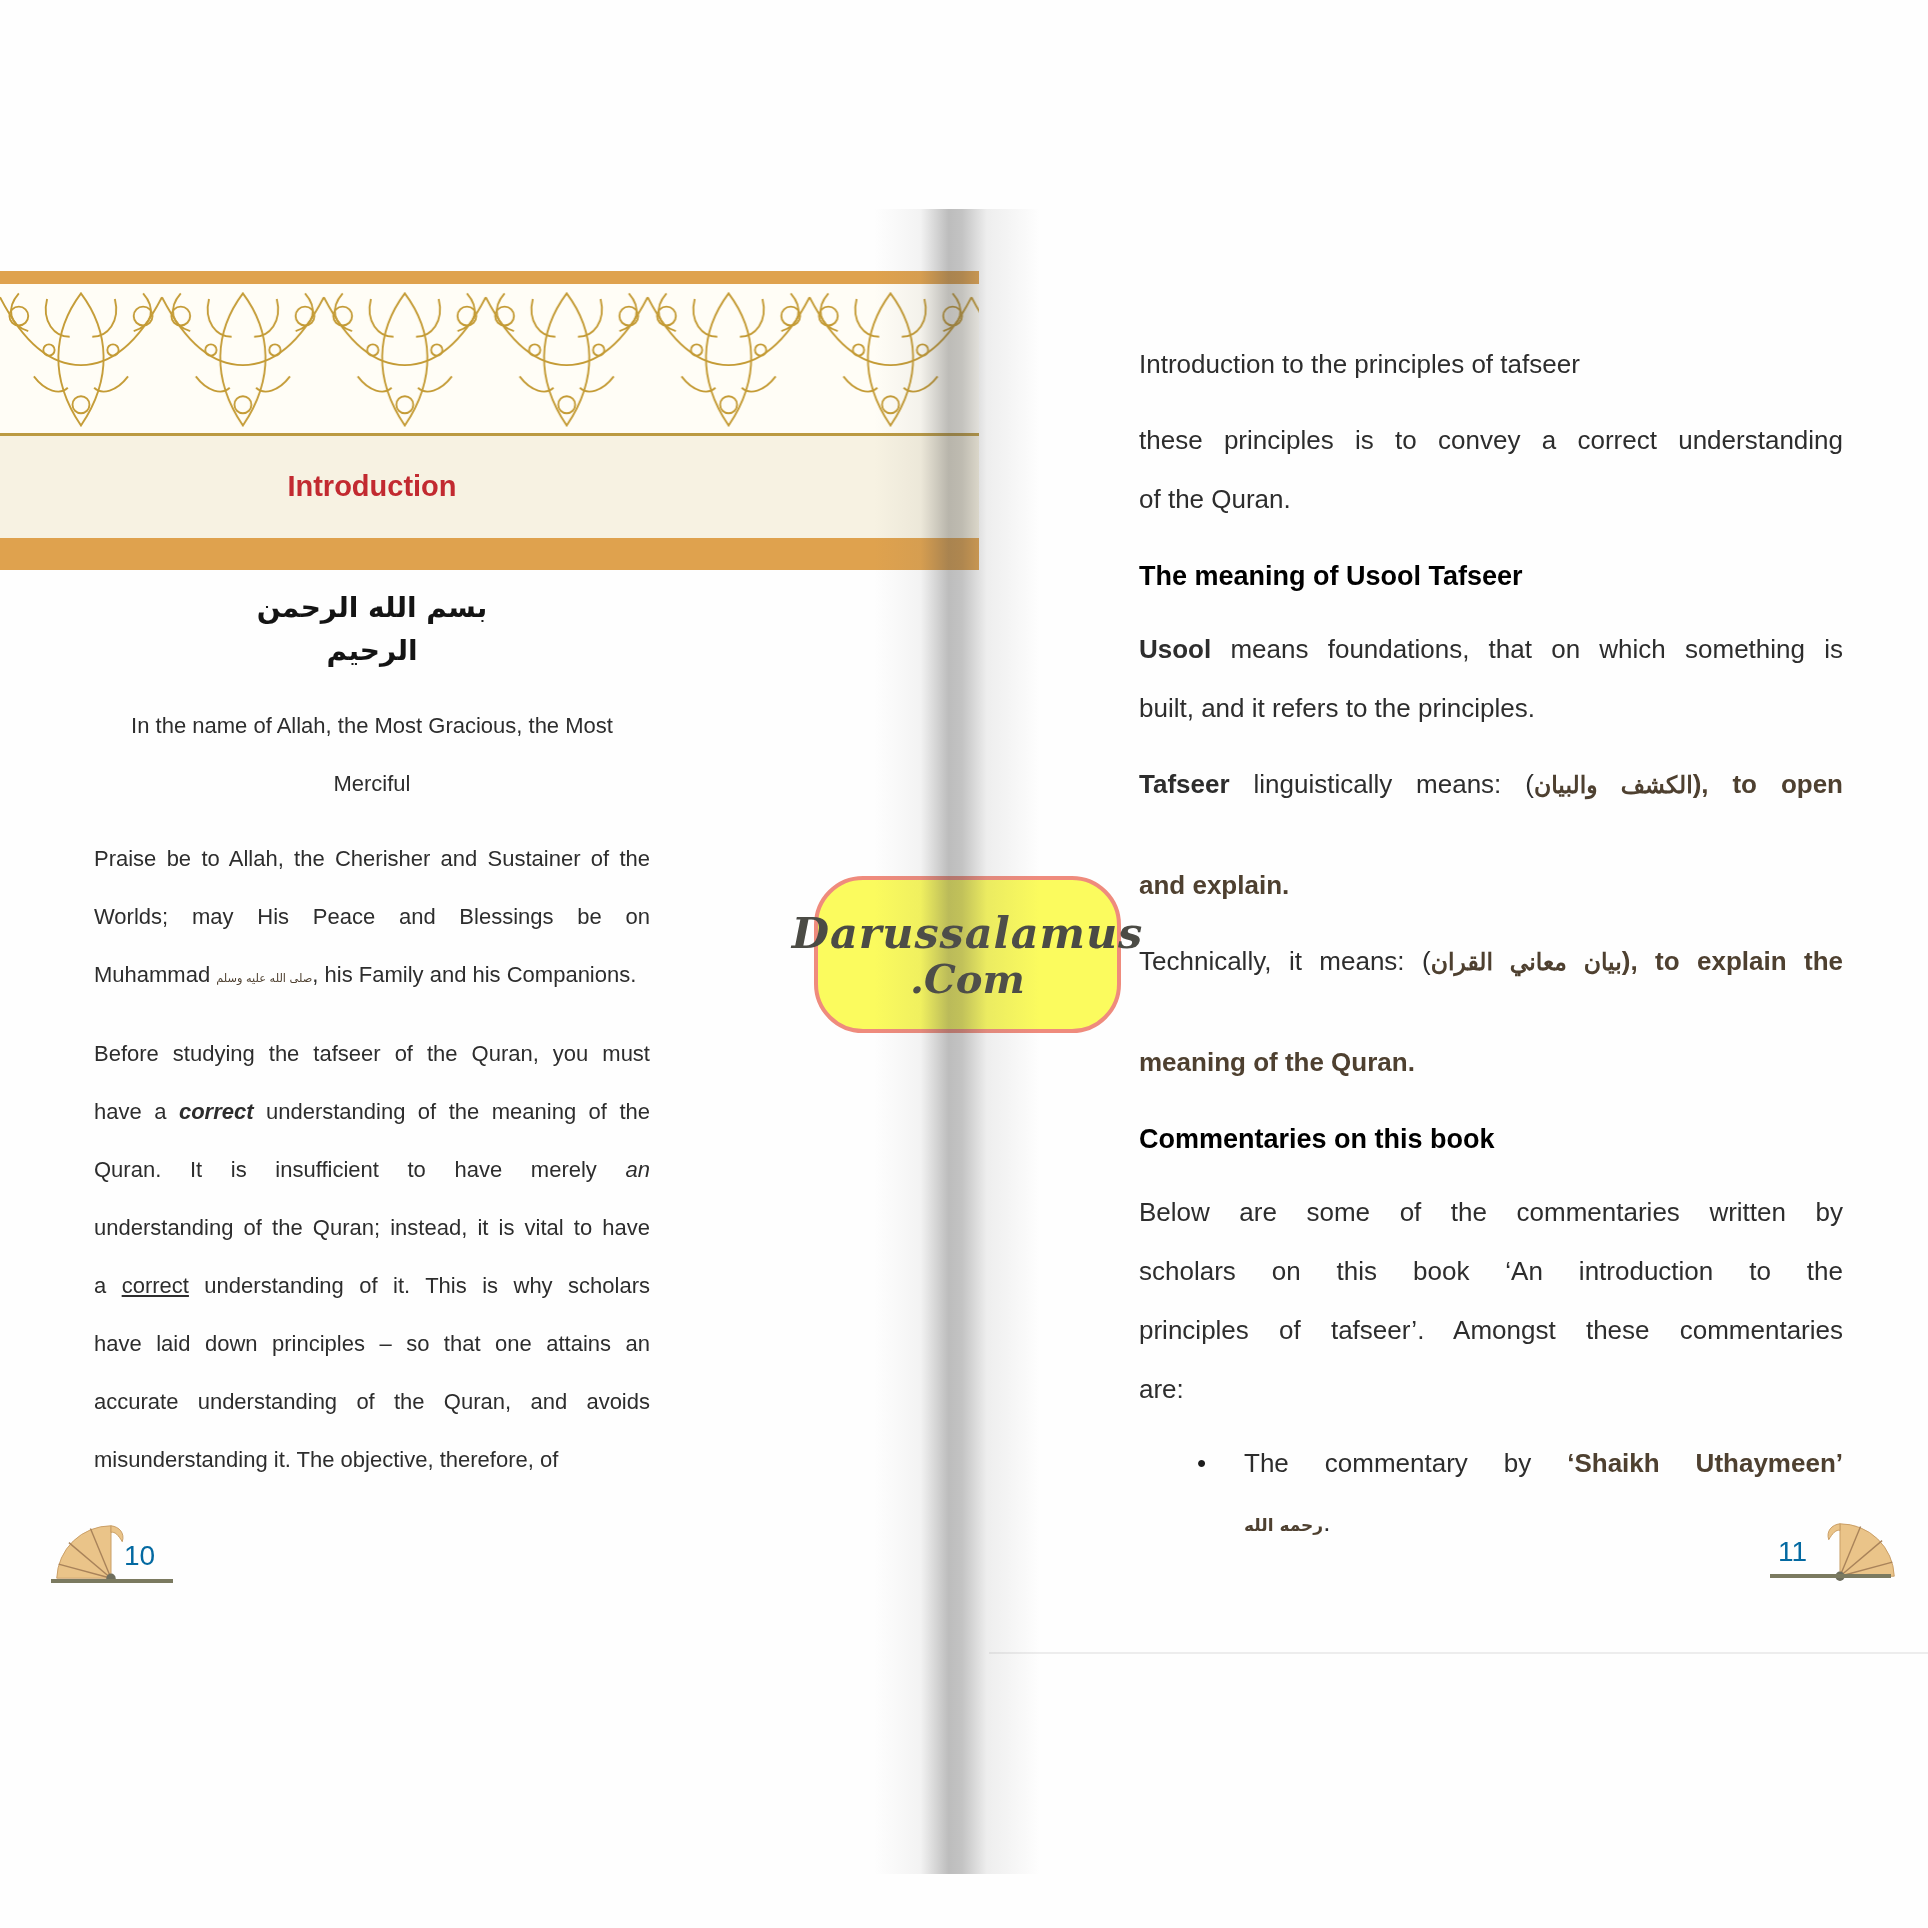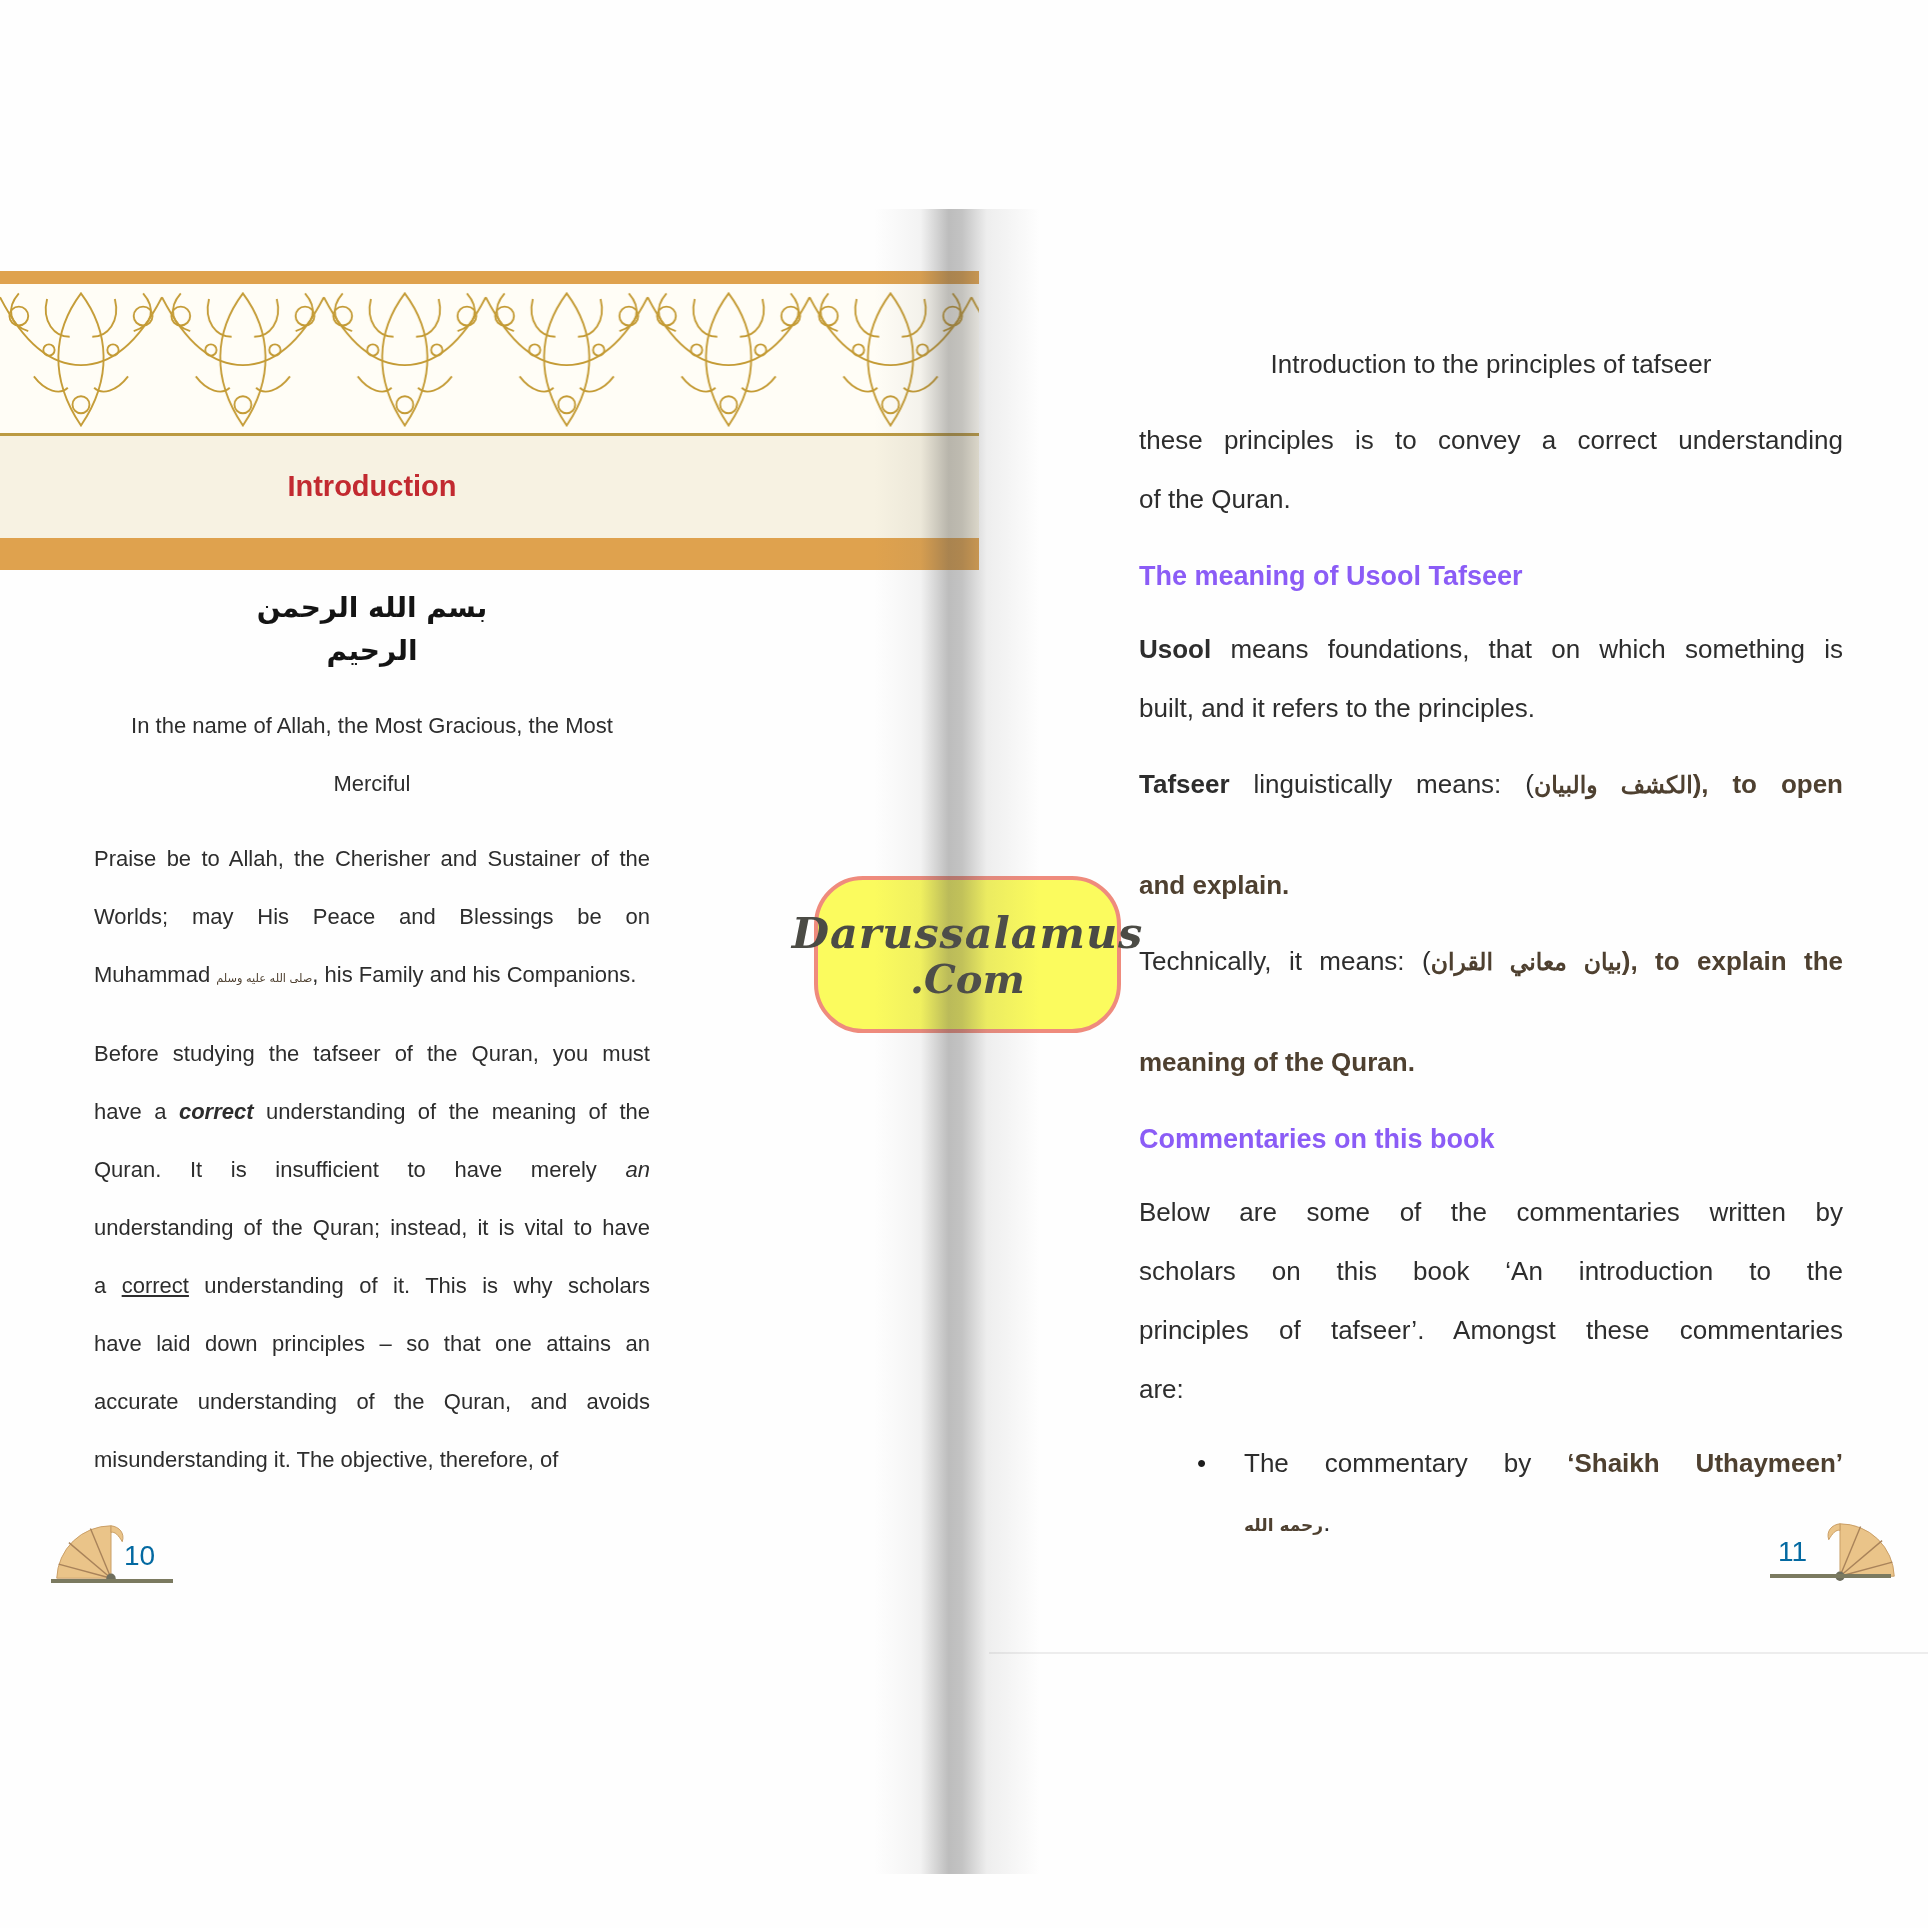--- a/index.html
+++ b/index.html
@@ -28,22 +28,22 @@
   .jlast{display:block;text-align:left;text-align-last:left;}
   .para{margin:17px 0 0 0;}
   .para-first{margin:0;}
   .b-italic{font-weight:bold;font-style:italic;}
   .italic{font-style:italic;}
   .underline{text-decoration:underline;}
   .saw-glyph{font-family:"DejaVu Sans",sans-serif;font-size:11.3px;color:#4e4030;}
 
   .right-col{position:absolute;left:1139px;top:335px;width:704px;color:#2d2d2d;
              font-size:26px;line-height:59px;}
-  .cont-line{display:block;text-align:center;}
-  .red-heading{color:#8b5cf6;font-weight:bold;font-size:27px;line-height:53px;margin:21px 0 0 0;}
+  .cont-line{display:block;text-align:left;}
+  .red-heading{color:#000000;font-weight:bold;font-size:27px;line-height:53px;margin:21px 0 0 0;}
   .bold{font-weight:bold;}
   .brown-bold{font-weight:bold;color:#4e4030;margin-top:41px;}
   .arabic-inline{font-family:Liberation Sans, sans-serif;font-weight:bold;color:#4e4030;font-size:23.5px;}
   .bullet-row{display:flex;margin-top:15px;}
   .bullet-marker{flex:0 0 47px;margin-left:58px;color:#1d1d1d;}
   .bullet-body{flex:1;}
   .rah-glyph{font-family:"DejaVu Sans",sans-serif;font-weight:bold;color:#4e4030;font-size:17px;}
 
   
   .fan{position:absolute;line-height:0;}

